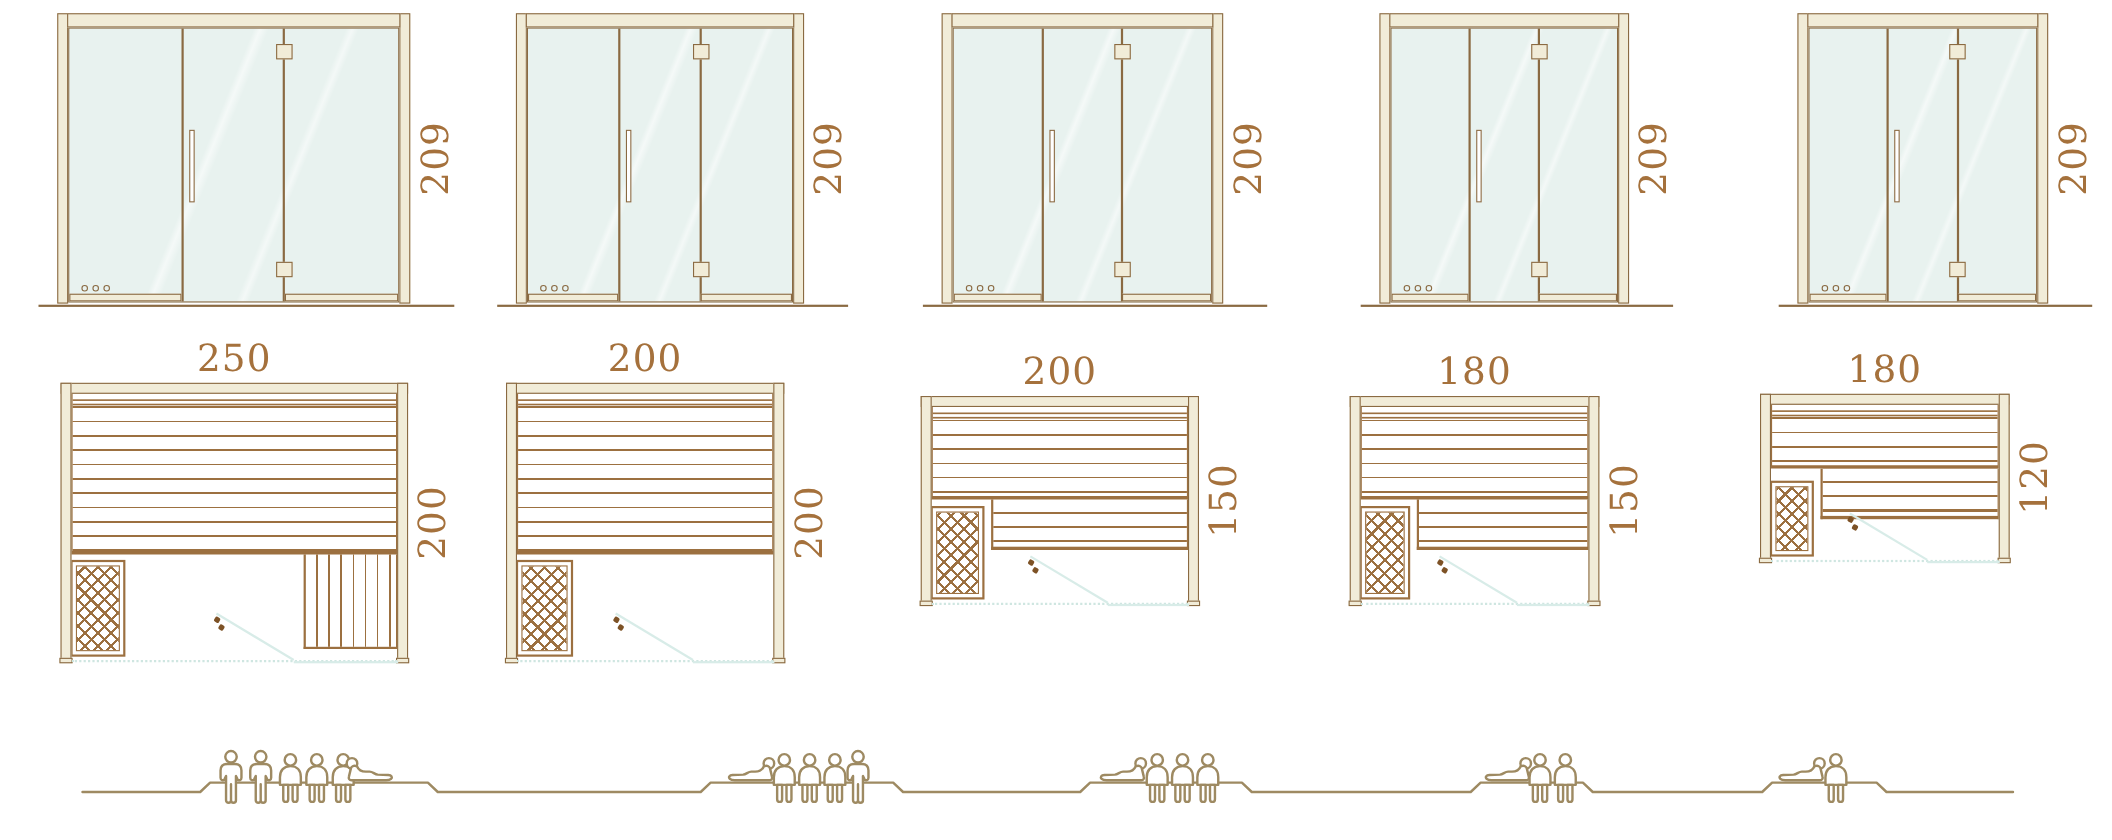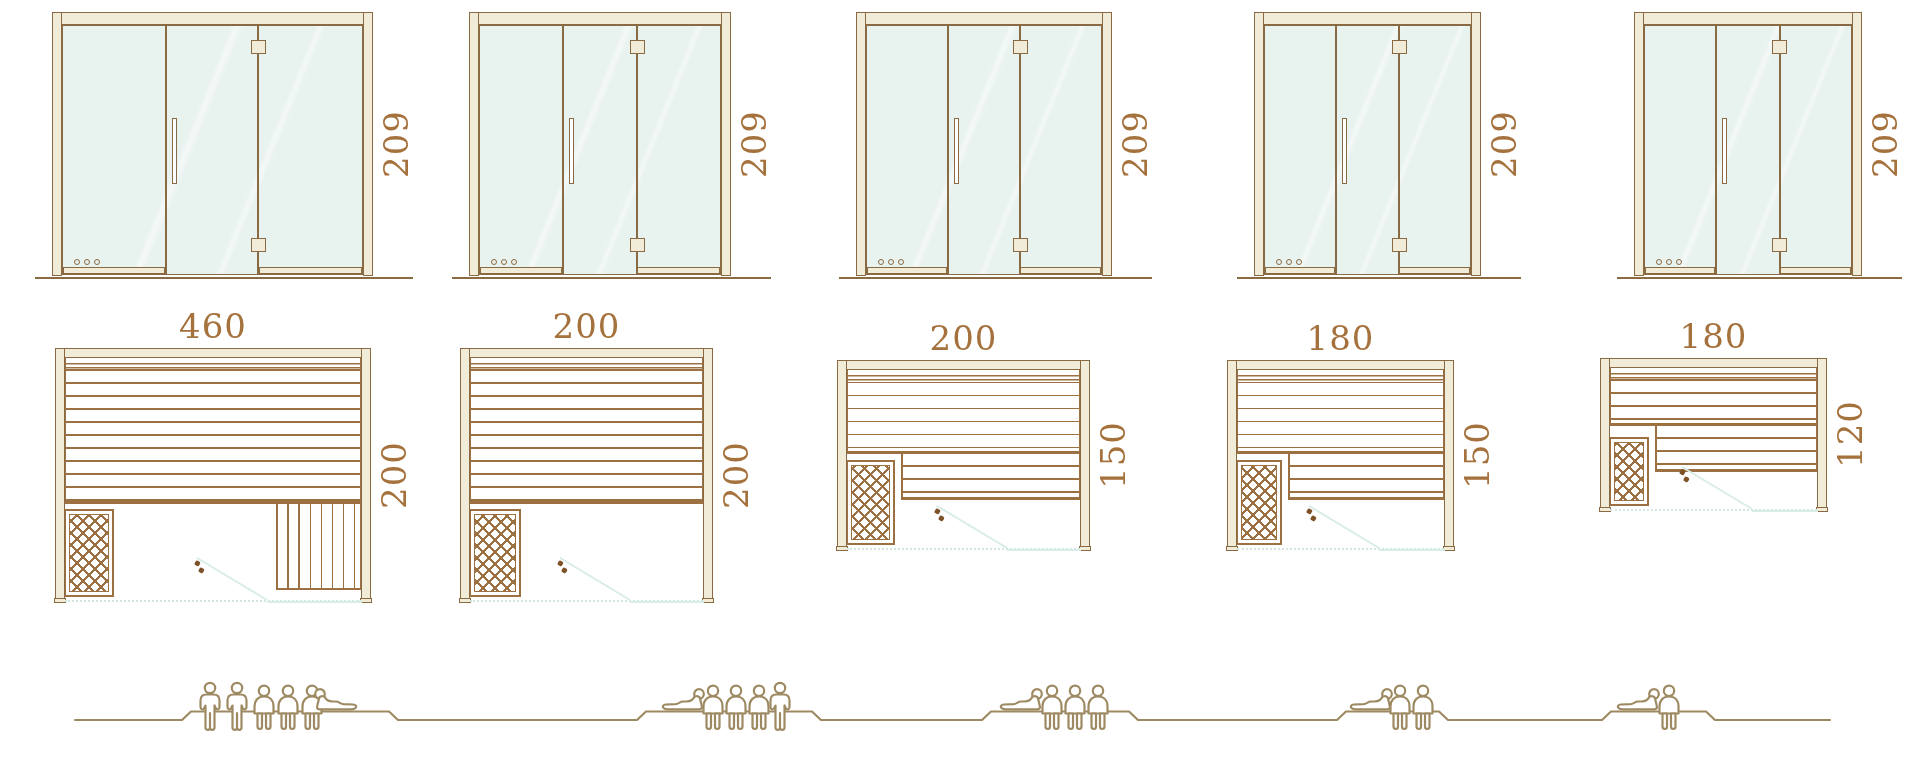--- a/index.html
+++ b/index.html
@@ -137,21 +137,21 @@
             <i></i>
             <i></i>
             <i></i>
           </div>
         </div>
       </div>
       <div class="ground"></div>
       <div class="dim dim-h">
         <span>209</span>
       </div>
-      <div class="dim-w">460</div>
+      <div class="dim-w">250</div>
       <div class="plan">
         <div class="bench-u"></div>
         <div class="bench-corner"></div>
 
         <div class="heater">
           <div class="heater-in"></div>
         </div>
         <div class="wall wt"></div>
         <div class="wall wl">
           <i class="foot"></i>

